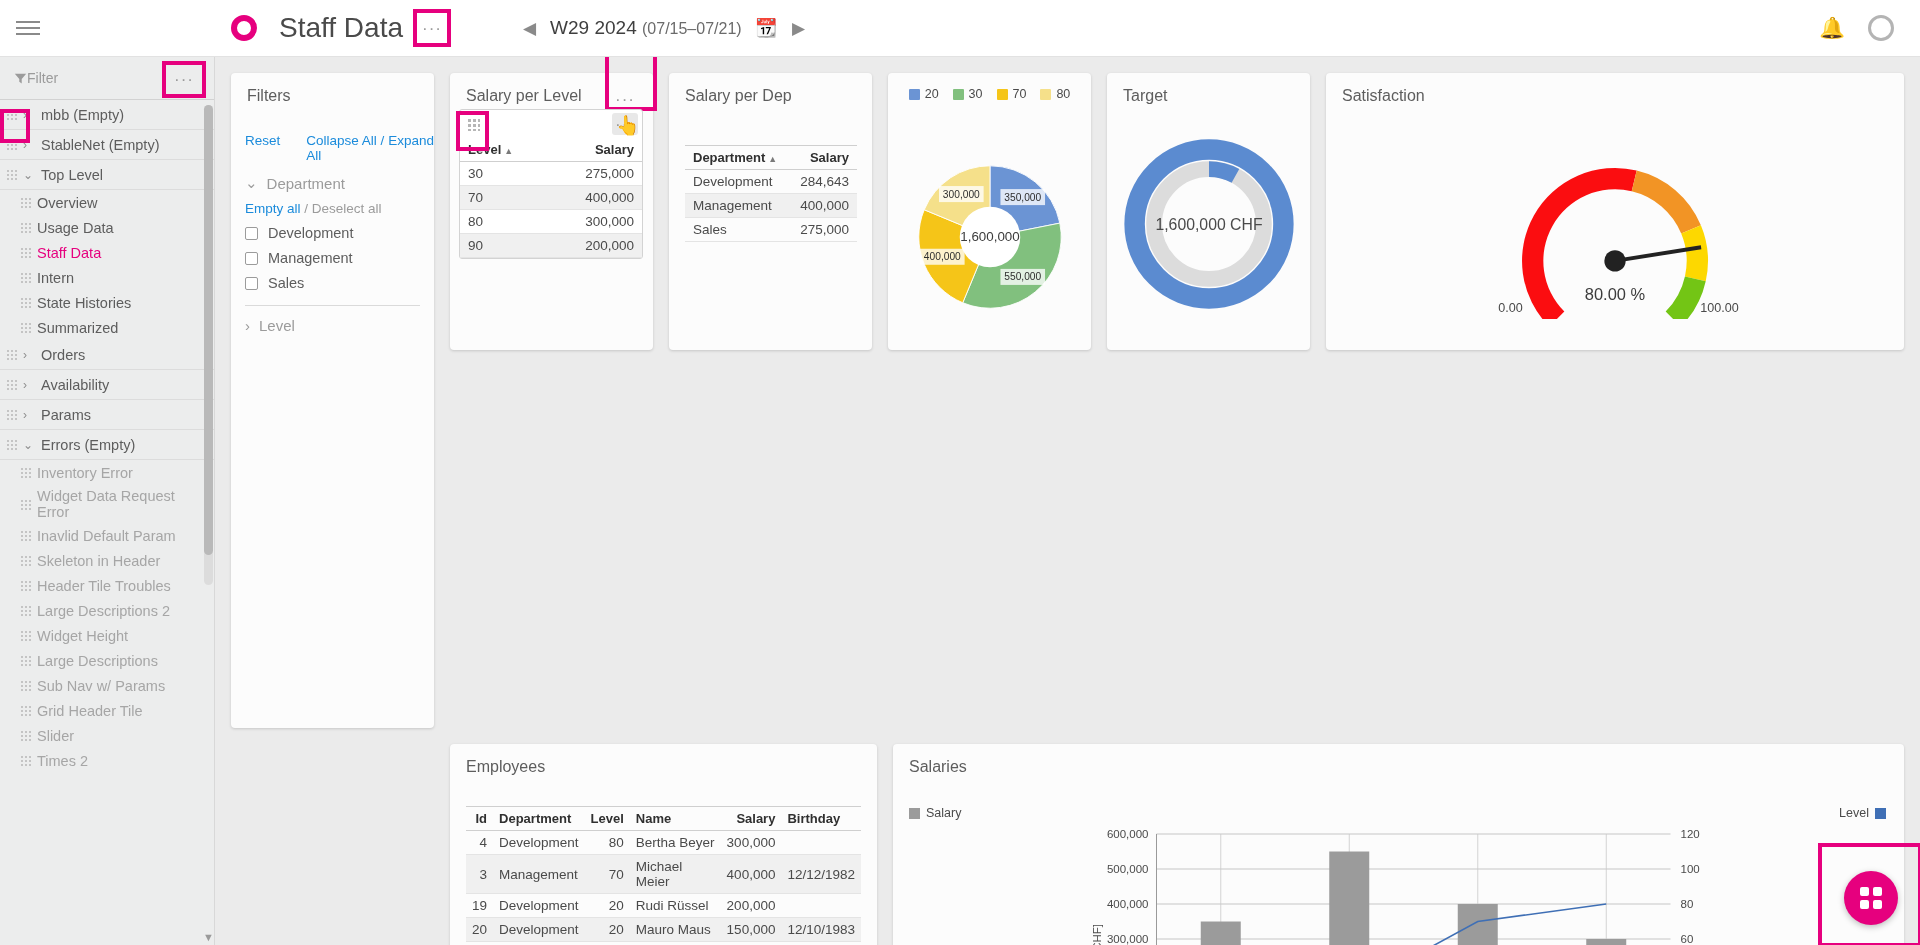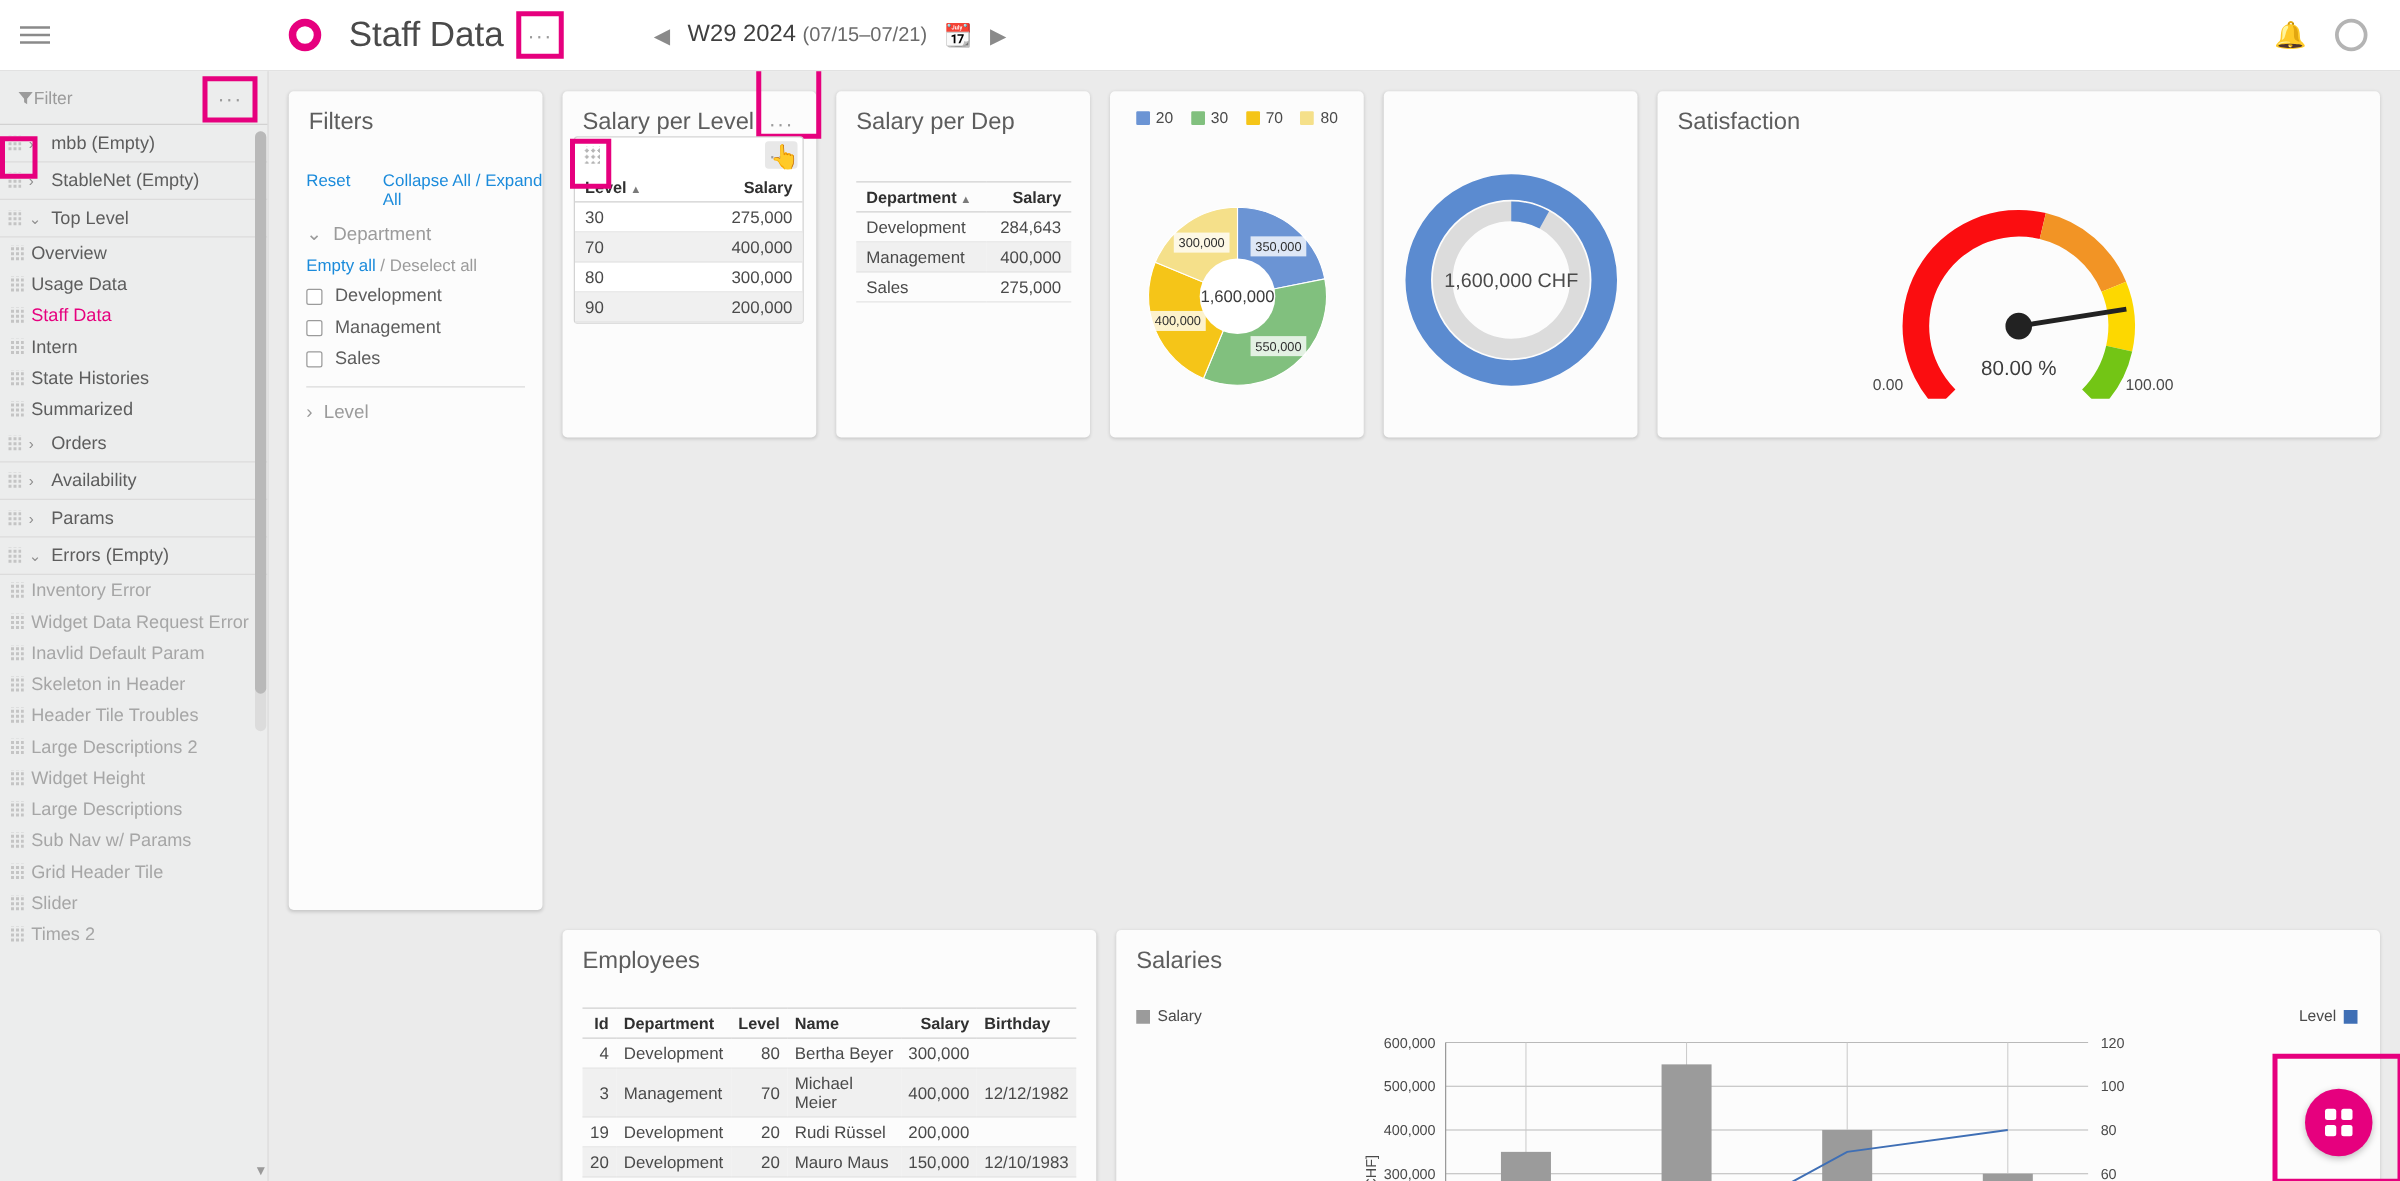--- a/index.html
+++ b/index.html
@@ -58,21 +58,21 @@
   .filter-dots-box {
     position:absolute; right:8px; top:4px; width:44px; height:37px;
     border:4px solid #e6007e; display:flex; align-items:center; justify-content:center; cursor:pointer;
   }
   .nav { flex:1; overflow:hidden; position:relative; }
   .nav-item {
     display:flex; align-items:center; min-height:25px; padding:3px 6px 3px 6px;
     font-size:14.5px; color:#5d5d5d; cursor:pointer; position:relative;
   }
   .nav-item.group { border-bottom:1px solid #dcdcdc; min-height:30px; }
-  .nav-item.child { padding-left:8px; }
+  .nav-item.child { padding-left:20px; }
   .nav-item.muted { color:#a6a6a6; }
   .nav-item.active { color:#e6007e; }
   .grip {
     width:11px; height:13px; flex:0 0 11px; margin-right:6px;
     background-image: radial-gradient(#c2c2c2 40%, transparent 41%);
     background-size: 4px 4px; background-position: 0 1px; opacity:.95;
   }
   .chev { width:14px; flex:0 0 14px; color:#8f8f8f; font-size:12px; margin-right:4px; }
   .first-item-box {
     position:absolute; left:0; top:52px; width:30px; height:34px;
@@ -85,21 +85,21 @@
   .sb-thumb { position:absolute; top:0; left:0; width:9px; height:450px; background:#b9b9b9; border-radius:5px; }
   .sb-arrow { position:absolute; right:0px; bottom:2px; color:#9a9a9a; font-size:11px; }
 
   
   .main { flex:1; min-width:0; background:#ebebeb; padding:16px 16px 0 16px; overflow:hidden; position:relative; }
   .row { display:flex; gap:16px; }
   .card {
     background:#fcfcfc; border-radius:4px;
     box-shadow:0 1px 3px rgba(0,0,0,.16); position:relative;
   }
-  .card-title { font-size:19px; color:#5d5d5d; padding:14px 0 0 16px; font-weight:400; }
+  .card-title { font-size:16px; color:#5d5d5d; padding:14px 0 0 16px; font-weight:400; }
 
   
   .c-filters { width:203px; height:655px; flex:0 0 203px; }
   .flt-links { display:flex; gap:26px; padding:28px 0 0 14px; font-size:13.5px; }
   .lnk { color:#1b8bdb; cursor:pointer; }
   .lnk.plain { color:#9b9b9b; cursor:default; }
   .flt-section { display:flex; align-items:center; gap:9px; padding:11px 0 0 14px; font-size:15px; color:#9b9b9b; cursor:pointer; }
   .flt-sel { padding:9px 0 0 14px; font-size:13.5px; }
   .cb-row { display:flex; align-items:center; gap:10px; padding:9px 0 0 14px; font-size:14.5px; color:#5d5d5d; cursor:pointer; }
   .cb { width:13px; height:13px; border:1px solid #9b9b9b; border-radius:2px; background:#fff; flex:0 0 13px; }
@@ -465,20 +465,21 @@
               <text x="136.79481048149145" y="148.83460629503872" text-anchor="middle" font-size="11.5" fill="#2e2e2e" font-family="Liberation Sans, sans-serif">550,000</text>
               <rect x="21.36498711434537" y="113.19563907717522" width="50.1" height="18" fill="#ffffff" opacity=".78"></rect>
               <text x="46.41498711434537" y="126.19563907717522" text-anchor="middle" font-size="11.5" fill="#2e2e2e" font-family="Liberation Sans, sans-serif">400,000</text>
               <rect x="42.72692648486303" y="42.7747624864524" width="50.1" height="18" fill="#ffffff" opacity=".78"></rect>
               <text x="67.77692648486303" y="55.7747624864524" text-anchor="middle" font-size="11.5" fill="#2e2e2e" font-family="Liberation Sans, sans-serif">300,000</text>
             </g>
         </svg>
       </div>
 
       <div class="card c-sm">
+        <div class="card-title">Target</div>
         <svg viewBox="0 0 200 200" width="186" height="186" style="position:absolute;left:9px;top:58px;">
           <circle cx="100" cy="100" r="80" fill="none" stroke="#5b8bd0" stroke-width="22"></circle>
           <circle cx="100" cy="100" r="59" fill="none" stroke="#dcdcdc" stroke-width="17"></circle>
           <circle id="target-inner" cx="100" cy="100" r="59" fill="none" stroke="#5b8bd0" stroke-width="17" transform="rotate(-90 100 100)" stroke-dasharray="29.656634649887646 370.7079331235956"></circle>
           <circle cx="100" cy="100" r="49" fill="#fcfcfc"></circle>
           <text id="target-center" x="100" y="106" text-anchor="middle" font-size="17" fill="#4a4a4a" font-family="Liberation Sans, sans-serif">1,600,000 CHF</text>
         </svg>
       </div>
 
       <div class="card c-sm" style="flex:1;">

